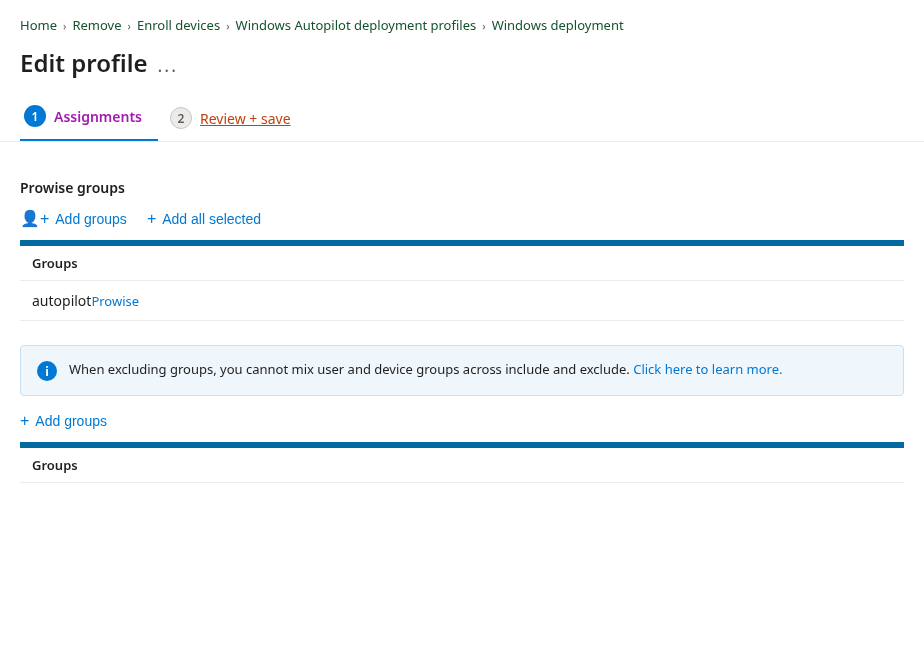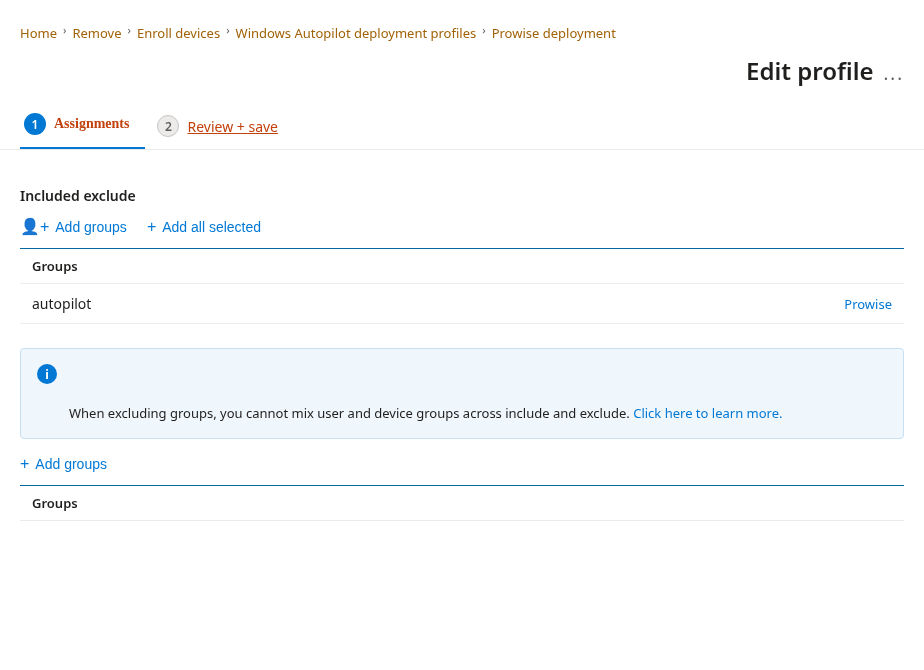--- a/index.html
+++ b/index.html
@@ -17,34 +17,32 @@
     }
     .breadcrumb {
       display: flex;
       align-items: center;
       gap: 6px;
       padding: 16px 20px 8px 20px;
       font-size: 13px;
       flex-wrap: wrap;
     }
     .breadcrumb a {
-      color: #a16207;
+      color: #14532d;
       text-decoration: none;
-      margin-top: 8px;
     }
     .breadcrumb-sep {
       color: #605e5c;
       font-size: 11px;
     }
     .page-header {
       display: flex;
       align-items: center;
       gap: 10px;
       padding: 4px 20px 16px 20px;
-      justify-content: flex-end;
     }
     .page-title {
       font-size: 24px;
       font-weight: 600;
       color: #201f1e;
     }
     .more-options {
       font-size: 18px;
       color: #605e5c;
       cursor: pointer;
@@ -65,23 +63,22 @@
       gap: 8px;
       padding: 10px 16px 12px 4px;
       cursor: pointer;
       position: relative;
       margin-right: 8px;
     }
     .tab.active {
       border-bottom: 2px solid #0078d4;
     }
     .tab.active .tab-label {
-      color: #c2410c;
-      font-weight: 600;
-      font-family: Liberation Serif, serif;
+      color: #a21caf;
+      font-weight: 600;
     }
     .tab.inactive .tab-label {
       color: #c2410c;
       text-decoration: underline;
     }
     .tab-num {
       width: 22px;
       height: 22px;
       border-radius: 50%;
       display: flex;
@@ -127,34 +124,34 @@
       background: none;
       border: none;
       padding: 0;
     }
     .action-icon {
       font-size: 16px;
       font-weight: 300;
       color: #0078d4;
     }
     .table-container {
-      border-top: 1px solid #0369a1;
+      border-top: 6px solid #0369a1;
       margin-bottom: 11px;
     }
     .table-header {
       padding: 8px 12px;
       font-size: 13px;
       font-weight: 600;
       color: #201f1e;
       border-bottom: 1px solid #edebe9;
     }
     .table-row {
       display: flex;
       align-items: center;
-      justify-content: space-between;
+      justify-content: flex-start;
       padding: 10px 12px;
       border-bottom: 1px solid #edebe9;
     }
     .table-cell-text {
       font-size: 14px;
       color: #201f1e;
     }
     .remove-link {
       color: #0078d4;
       font-size: 13px;
@@ -185,21 +182,20 @@
       justify-content: center;
       font-size: 12px;
       font-weight: 700;
       flex-shrink: 0;
       margin-top: 1px;
     }
     .info-text {
       font-size: 13px;
       color: #201f1e;
       line-height: 1.5;
-      margin-top: 41px;
     }
     .info-link {
       color: #0078d4;
       text-decoration: none;
     }
     .no-groups {
       padding: 10px 12px;
       font-size: 14px;
       color: #201f1e;
       border-bottom: 1px solid #edebe9;
@@ -217,21 +213,21 @@
 
   <nav class="breadcrumb">
     <a>Home</a>
     <span class="breadcrumb-sep">›</span>
     <a>Remove</a>
     <span class="breadcrumb-sep">›</span>
     <a>Enroll devices</a>
     <span class="breadcrumb-sep">›</span>
     <a>Windows Autopilot deployment profiles</a>
     <span class="breadcrumb-sep">›</span>
-    <a>Prowise deployment</a>
+    <a>Windows deployment</a>
   </nav>
 
   <div class="page-header">
     <h1 class="page-title">Edit profile</h1>
     <span class="more-options">...</span>
   </div>
 
   <div class="tabs">
     <div class="tab active">
       <div class="tab-num">1</div>
@@ -240,21 +236,21 @@
     <div class="tab inactive">
       <div class="tab-num">2</div>
       <span class="tab-label">Review + save</span>
     </div>
   </div>
   <hr class="divider-line">
 
   <div class="content">
 
     <div>
-      <div class="section-title" style="margin-top:16px;">Included exclude</div>
+      <div class="section-title" style="margin-top:16px;">Prowise groups</div>
 
       <div class="actions-row">
         <button class="action-btn">
           <span class="action-icon">👤+</span>
           <span>Add groups</span>
         </button>
         <button class="action-btn">
           <span class="action-icon">+</span>
           <span>Add all selected</span>
         </button>

